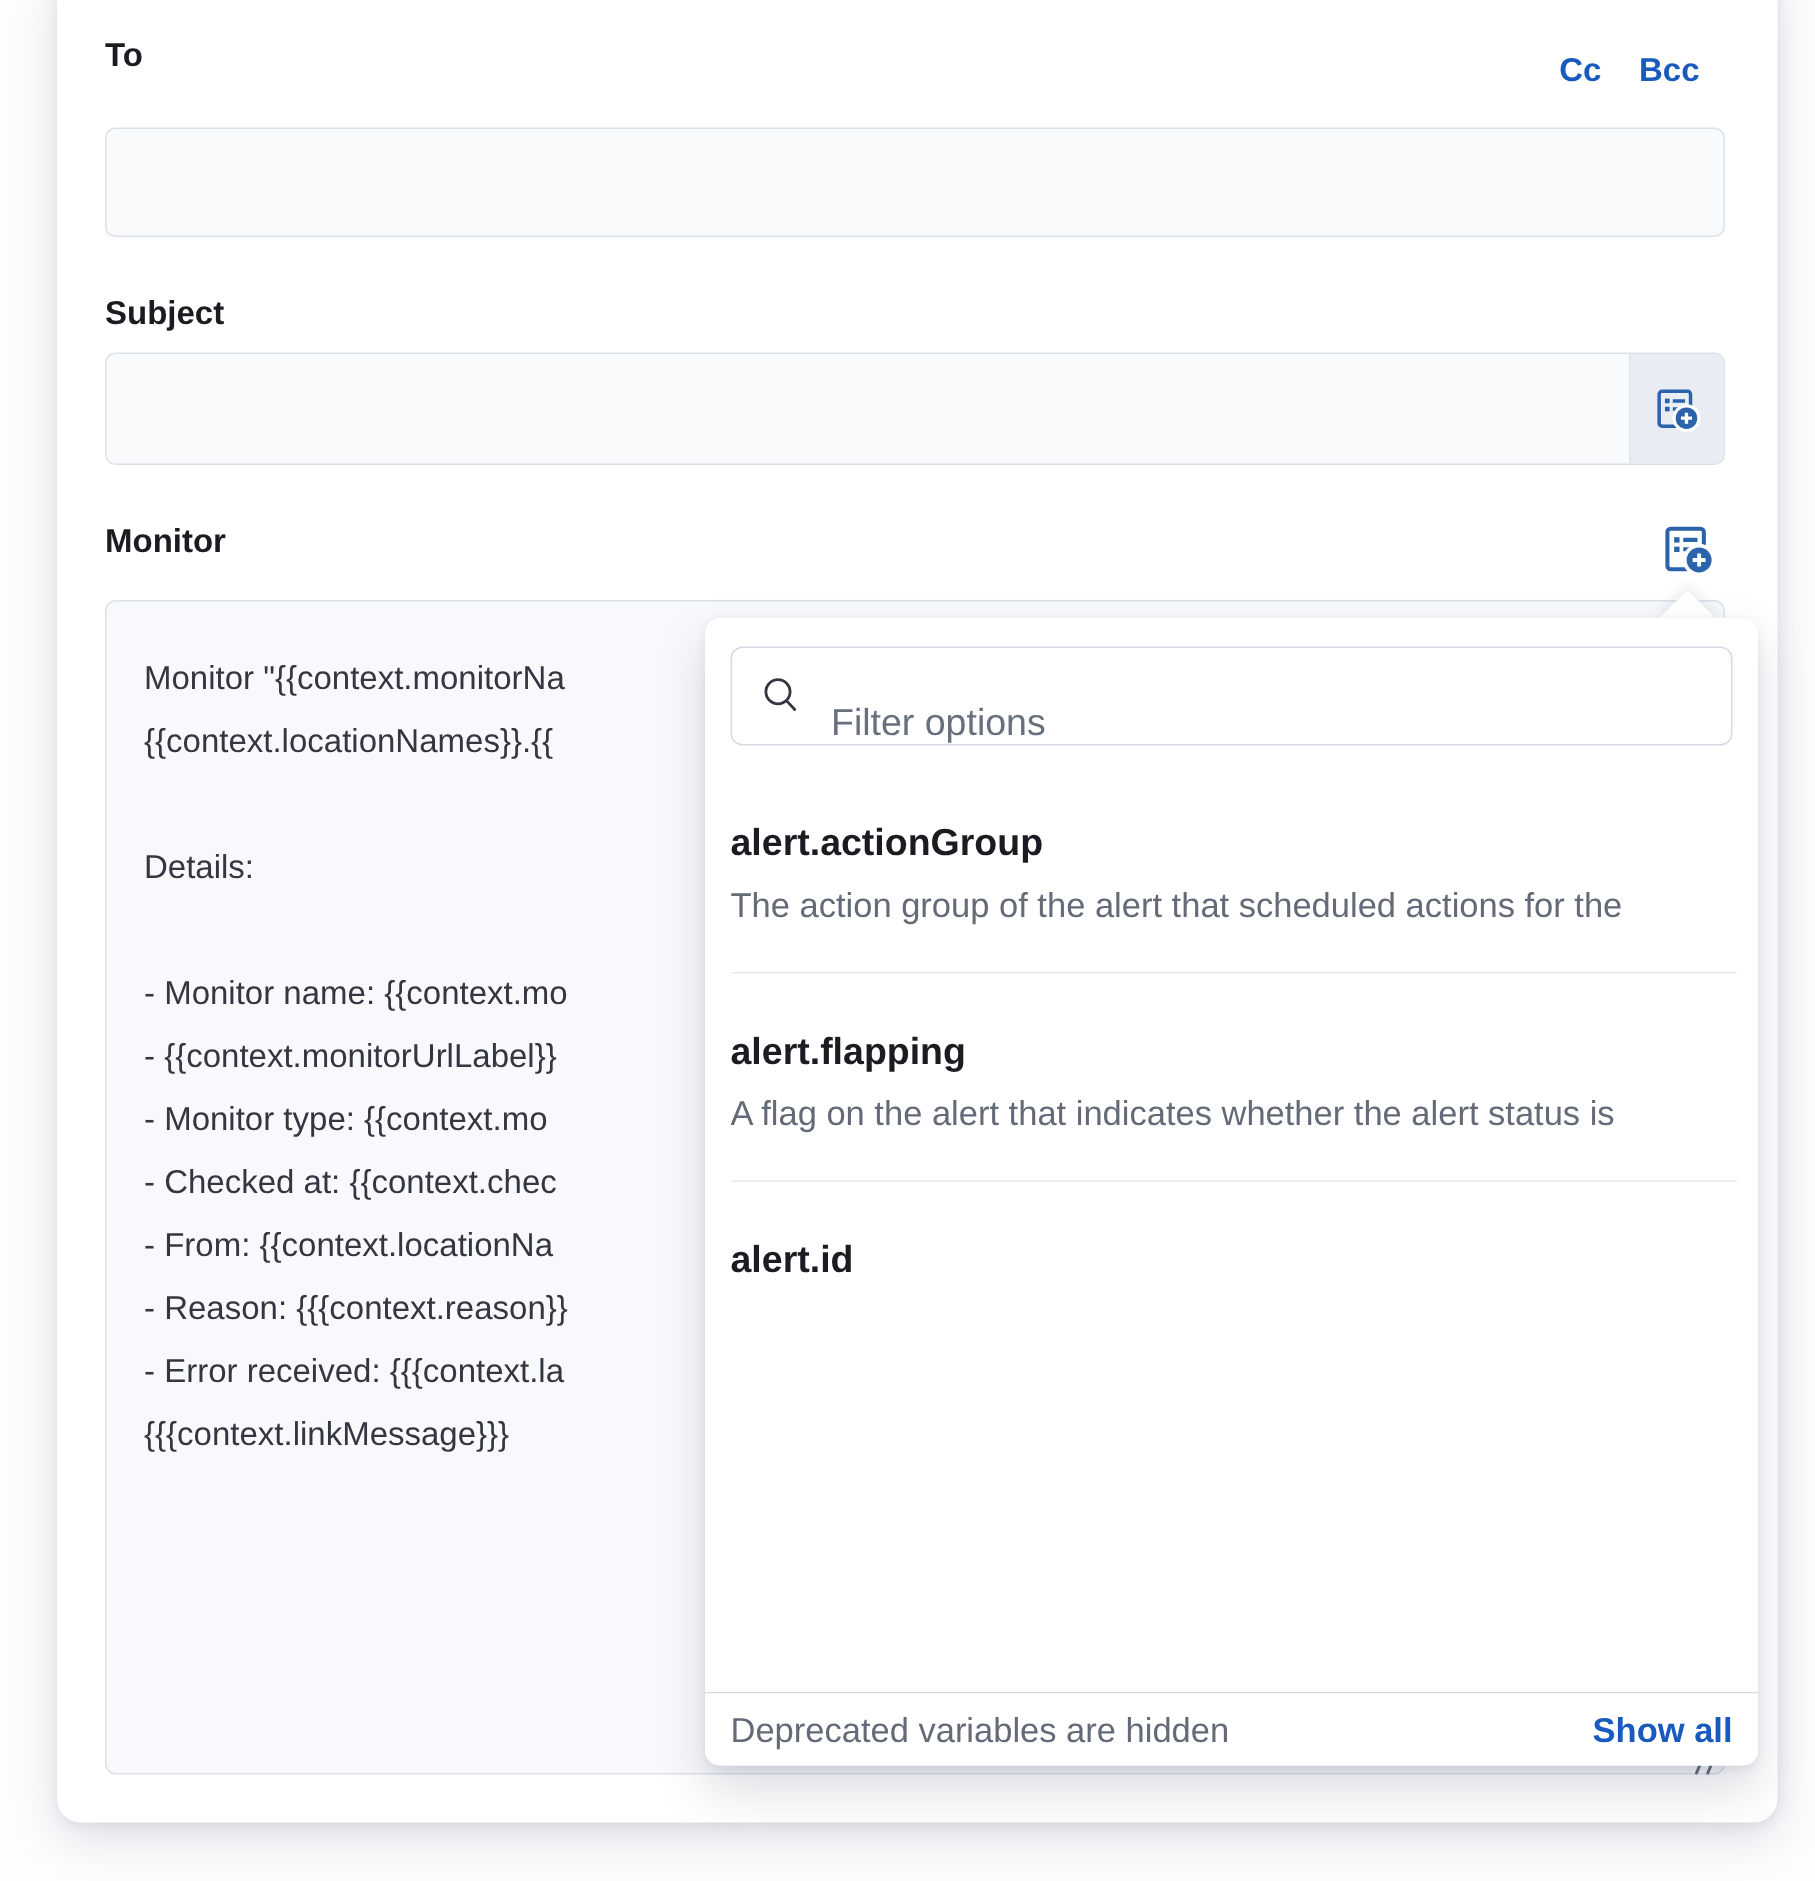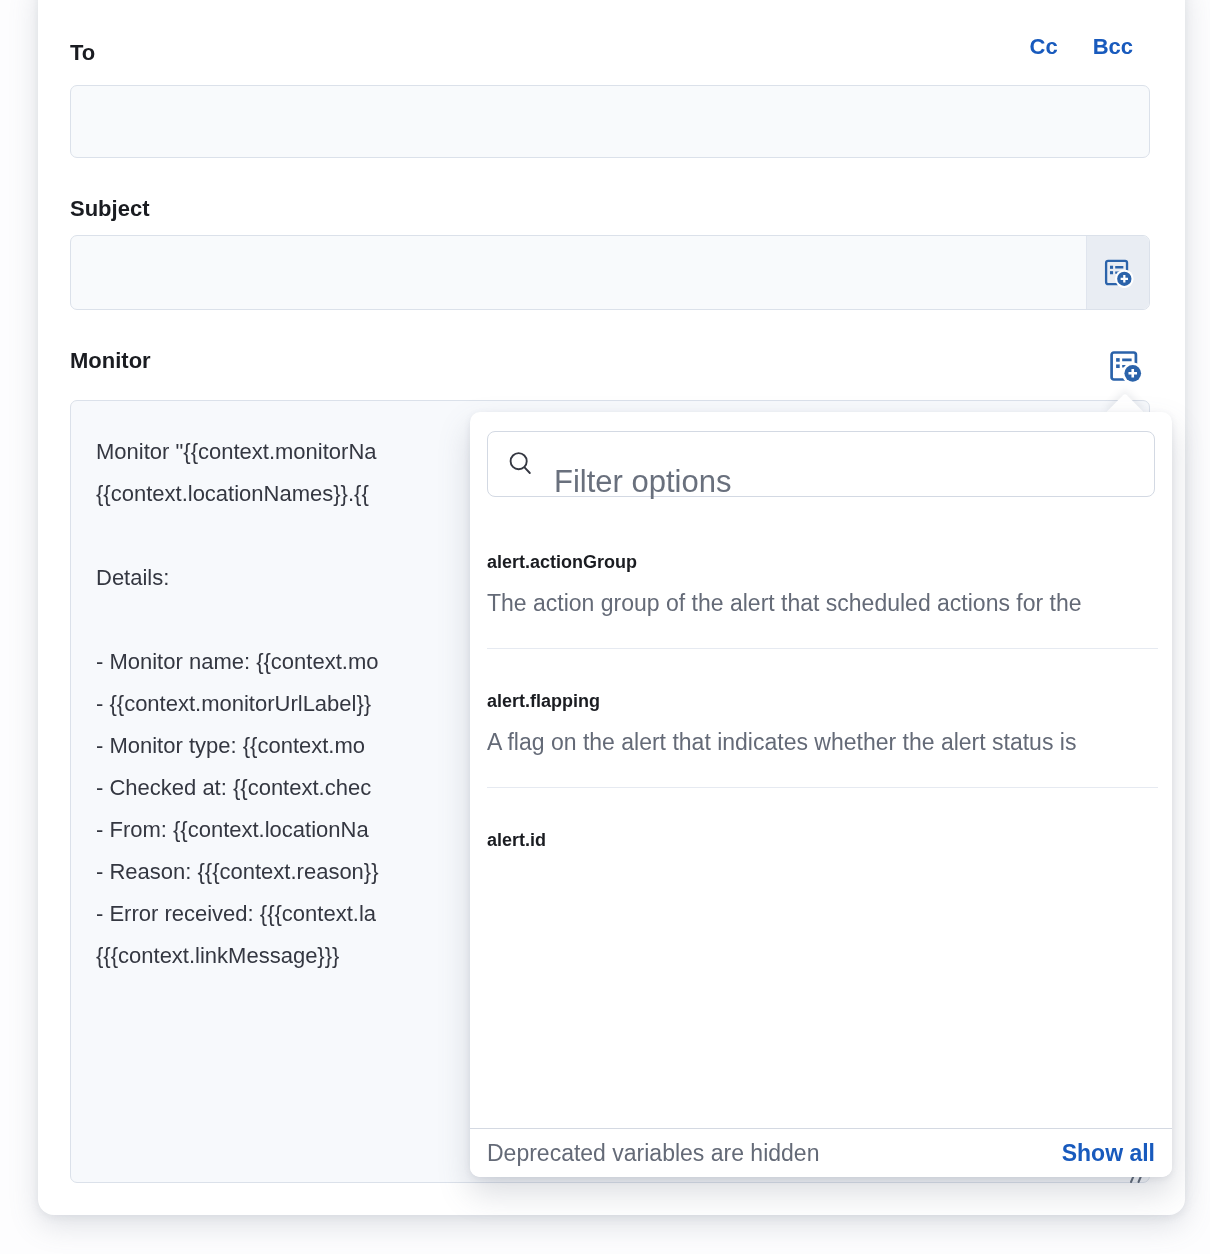--- a/index.html
+++ b/index.html
@@ -12,21 +12,21 @@
   .panel {
     position:absolute; left:38px; top:-24px; width:1147px; height:1239px;
     background:#ffffff; border-radius:16px;
     box-shadow:0 10px 30px rgba(98,108,128,.20), 0 2px 8px rgba(98,108,128,.10);
   }
   
   .field-label {
     position:absolute; font-size:22px; font-weight:700; color:#1a1c21;
   }
   .ccbcc {
-    position:absolute; top:34px; right:77px; display:flex; gap:35px;
+    position:absolute; top:34px; right:77px; display:flex; gap:25px;
   }
   .link-btn {
     background:none; border:none; cursor:pointer;
     font-family:inherit; font-size:22px; font-weight:700; color:#185abd;
   }
   .text-input {
     position:absolute; left:70px; width:1080px; height:73px;
     background:#f8fafc; border:1px solid #dbe1ea; border-radius:7px;
     font-family:inherit; font-size:22px; color:#343741; padding:0 22px;
   }
@@ -68,30 +68,30 @@
     background:#fff; border-radius:10px;
     box-shadow:0 16px 32px rgba(90,100,120,.22), 0 2px 6px rgba(90,100,120,.12);
   }
   .search-box {
     position:absolute; left:17px; right:17px; top:19px; height:66px;
     border:1px solid #d3d9e3; border-radius:8px; background:#fff;
     display:flex; align-items:center; padding:0 18px;
   }
   .search-box input {
     flex:1; border:none; outline:none; background:transparent;
-    font-family:inherit; font-size:31px; color:#a21caf; margin-left:18px;margin-top:36px;
+    font-family:inherit; font-size:25px; color:#a21caf; margin-left:18px;margin-top:36px;
   }
   .search-box input::placeholder { color:#69707d; opacity:1; }
   .var-list {
     position:absolute; left:17px; right:14px; top:85px; height:617px;
     overflow:hidden; padding-top:13px;
   }
   .var-item { padding:38px 0 31px; border-bottom:1px solid #e6eaf1; cursor:pointer; }
   .var-item:last-child { border-bottom:none; }
-  .var-title { font-size:18px; font-weight:700; color:#1a1c21; line-height:28px; }
+  .var-title { font-size:25px; font-weight:700; color:#1a1c21; line-height:28px; }
   .var-desc  {
     font-size:23px; color:#646a77; line-height:27px; margin-top:14px;
     white-space:nowrap; overflow:hidden;
   }
   .list-fade {
     position:absolute; left:1px; right:1px; top:660px; height:56px; pointer-events:none;
     background:linear-gradient(to bottom, rgba(255,255,255,0), rgba(255,255,255,.96));
   }
   .popover-footer {
     position:absolute; left:0; right:0; bottom:0; height:49px;
@@ -104,21 +104,21 @@
     font-family:inherit; font-size:23px; font-weight:700; color:#185abd;
   }
 </style>
 </head>
 <body>
 
 <div class="stage">
 
   <div class="panel"></div>
 
-  <label class="field-label" style="left:70px; top:40px;">To</label>
+  <label class="field-label" style="left:70px; top:24px;">To</label>
   <div class="ccbcc">
     <button class="link-btn">Cc</button>
     <button class="link-btn">Bcc</button>
   </div>
   <input class="text-input" style="top: 85px;" type="text" value="">
 
   <label class="field-label" style="left:70px; top:196px;">Subject</label>
   <div class="subject-wrap">
     <input type="text" value="" style="">
     <button class="append-btn">

